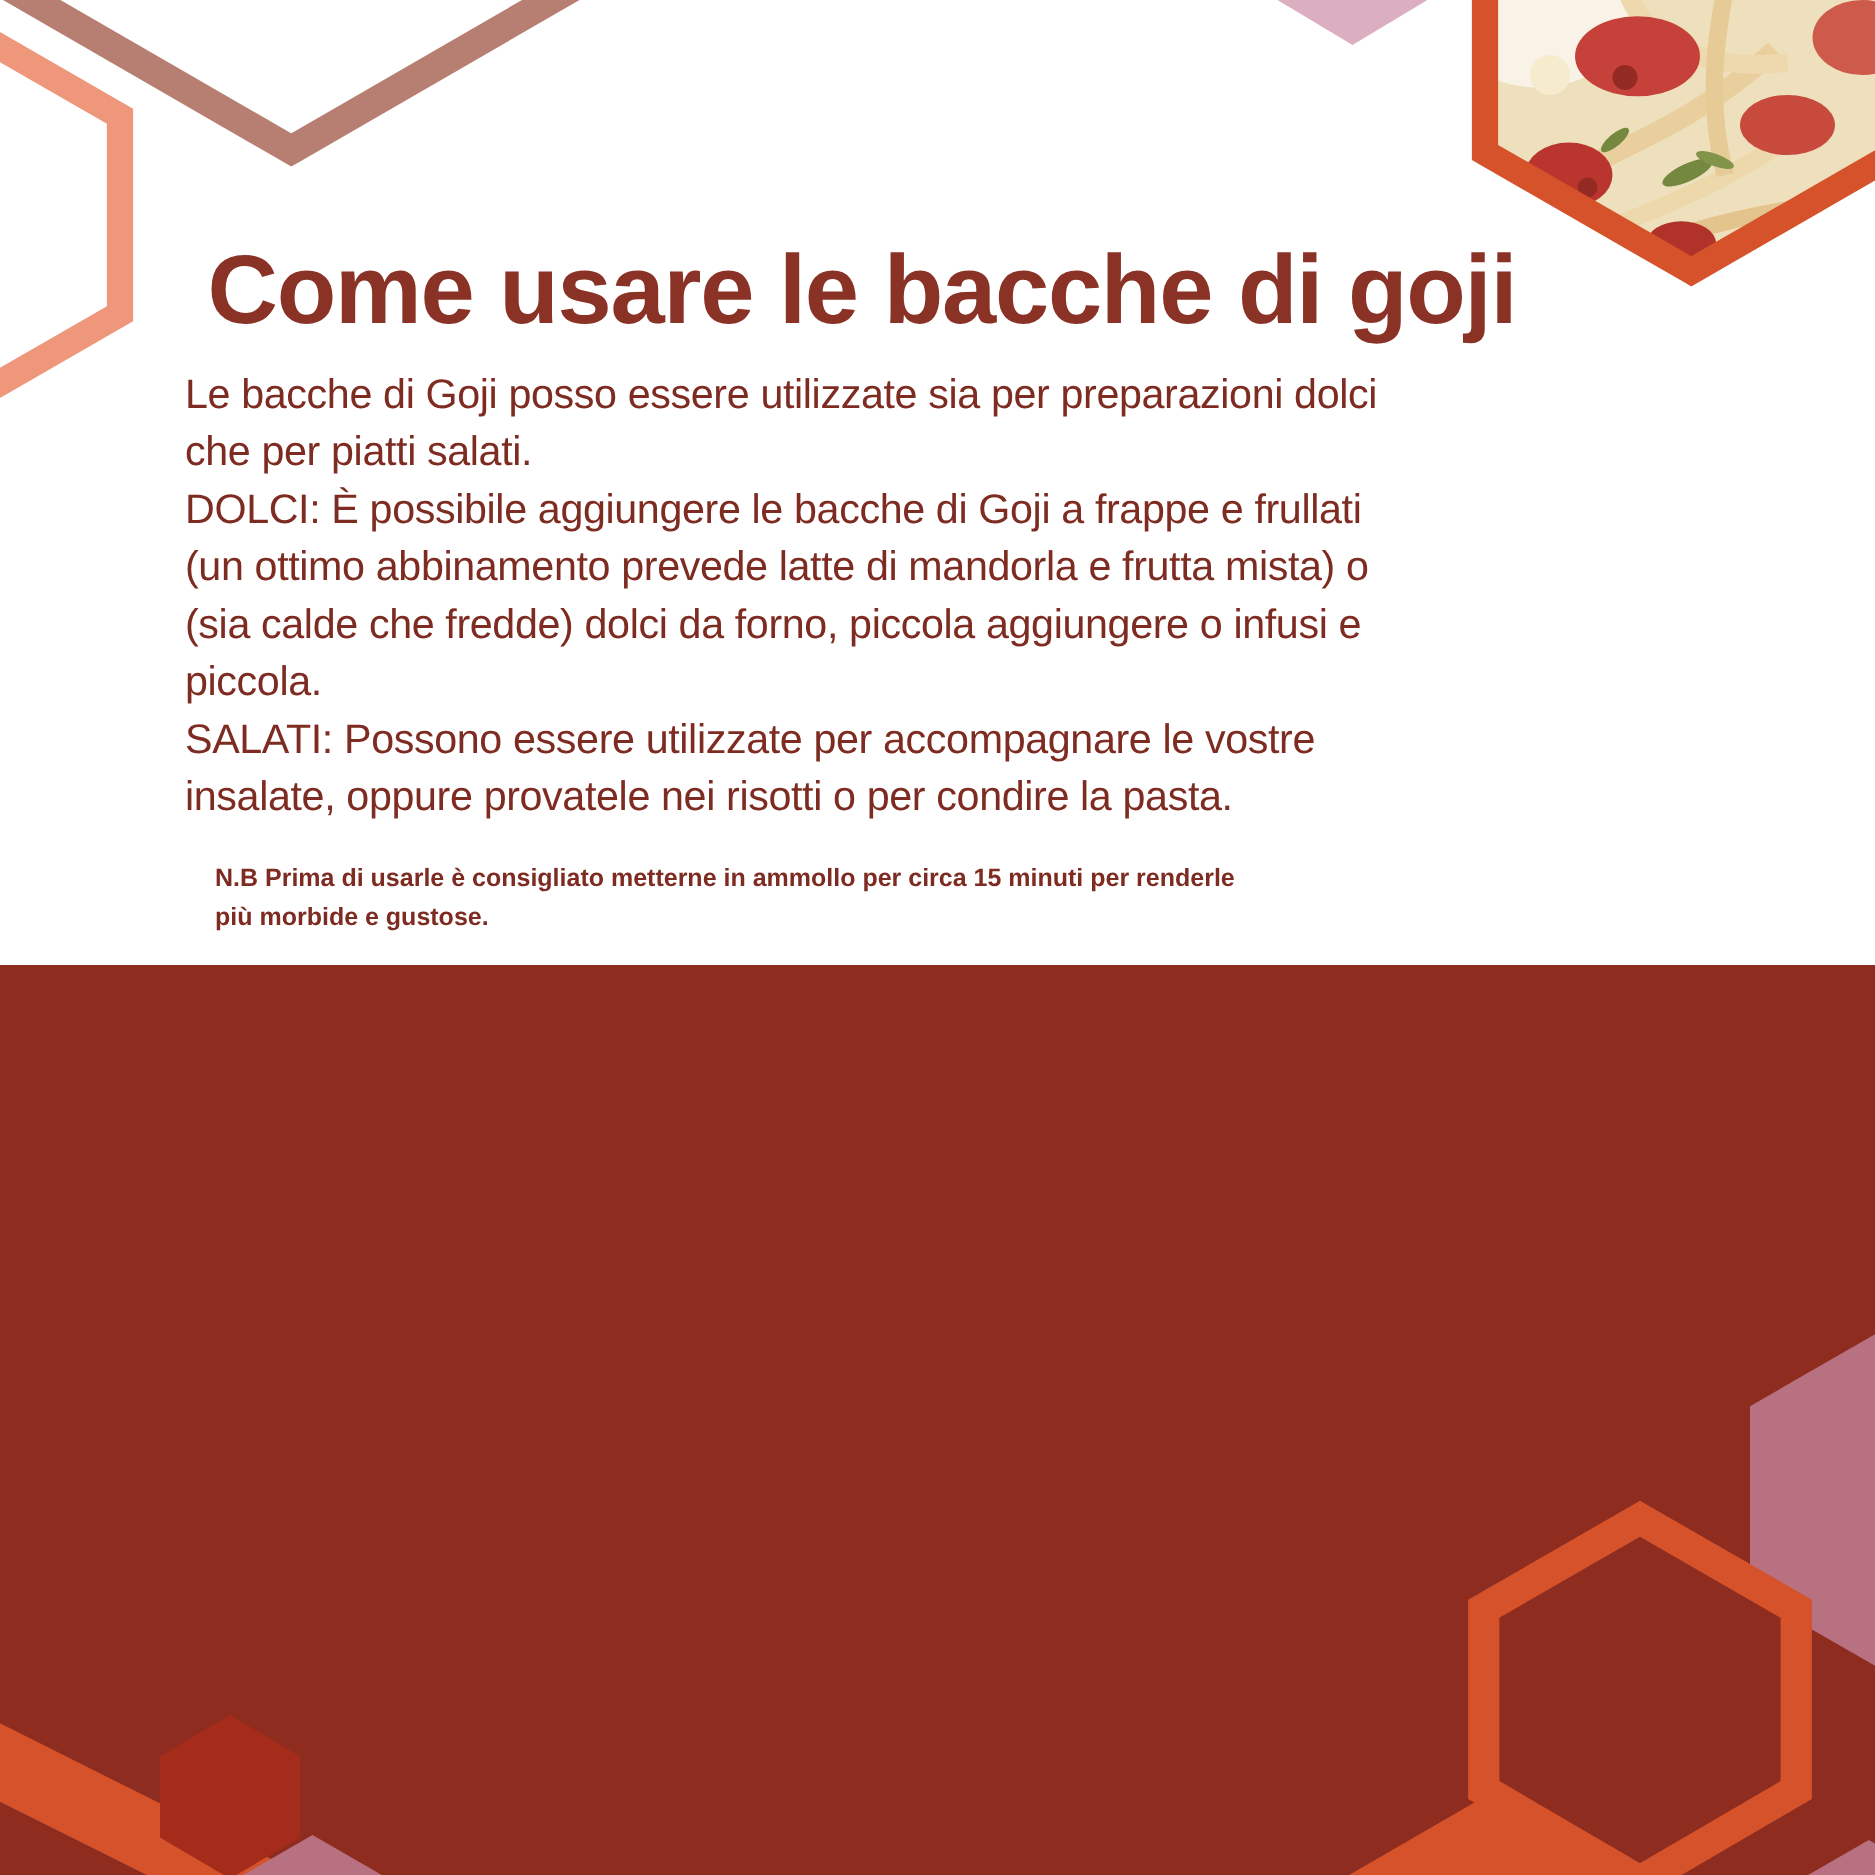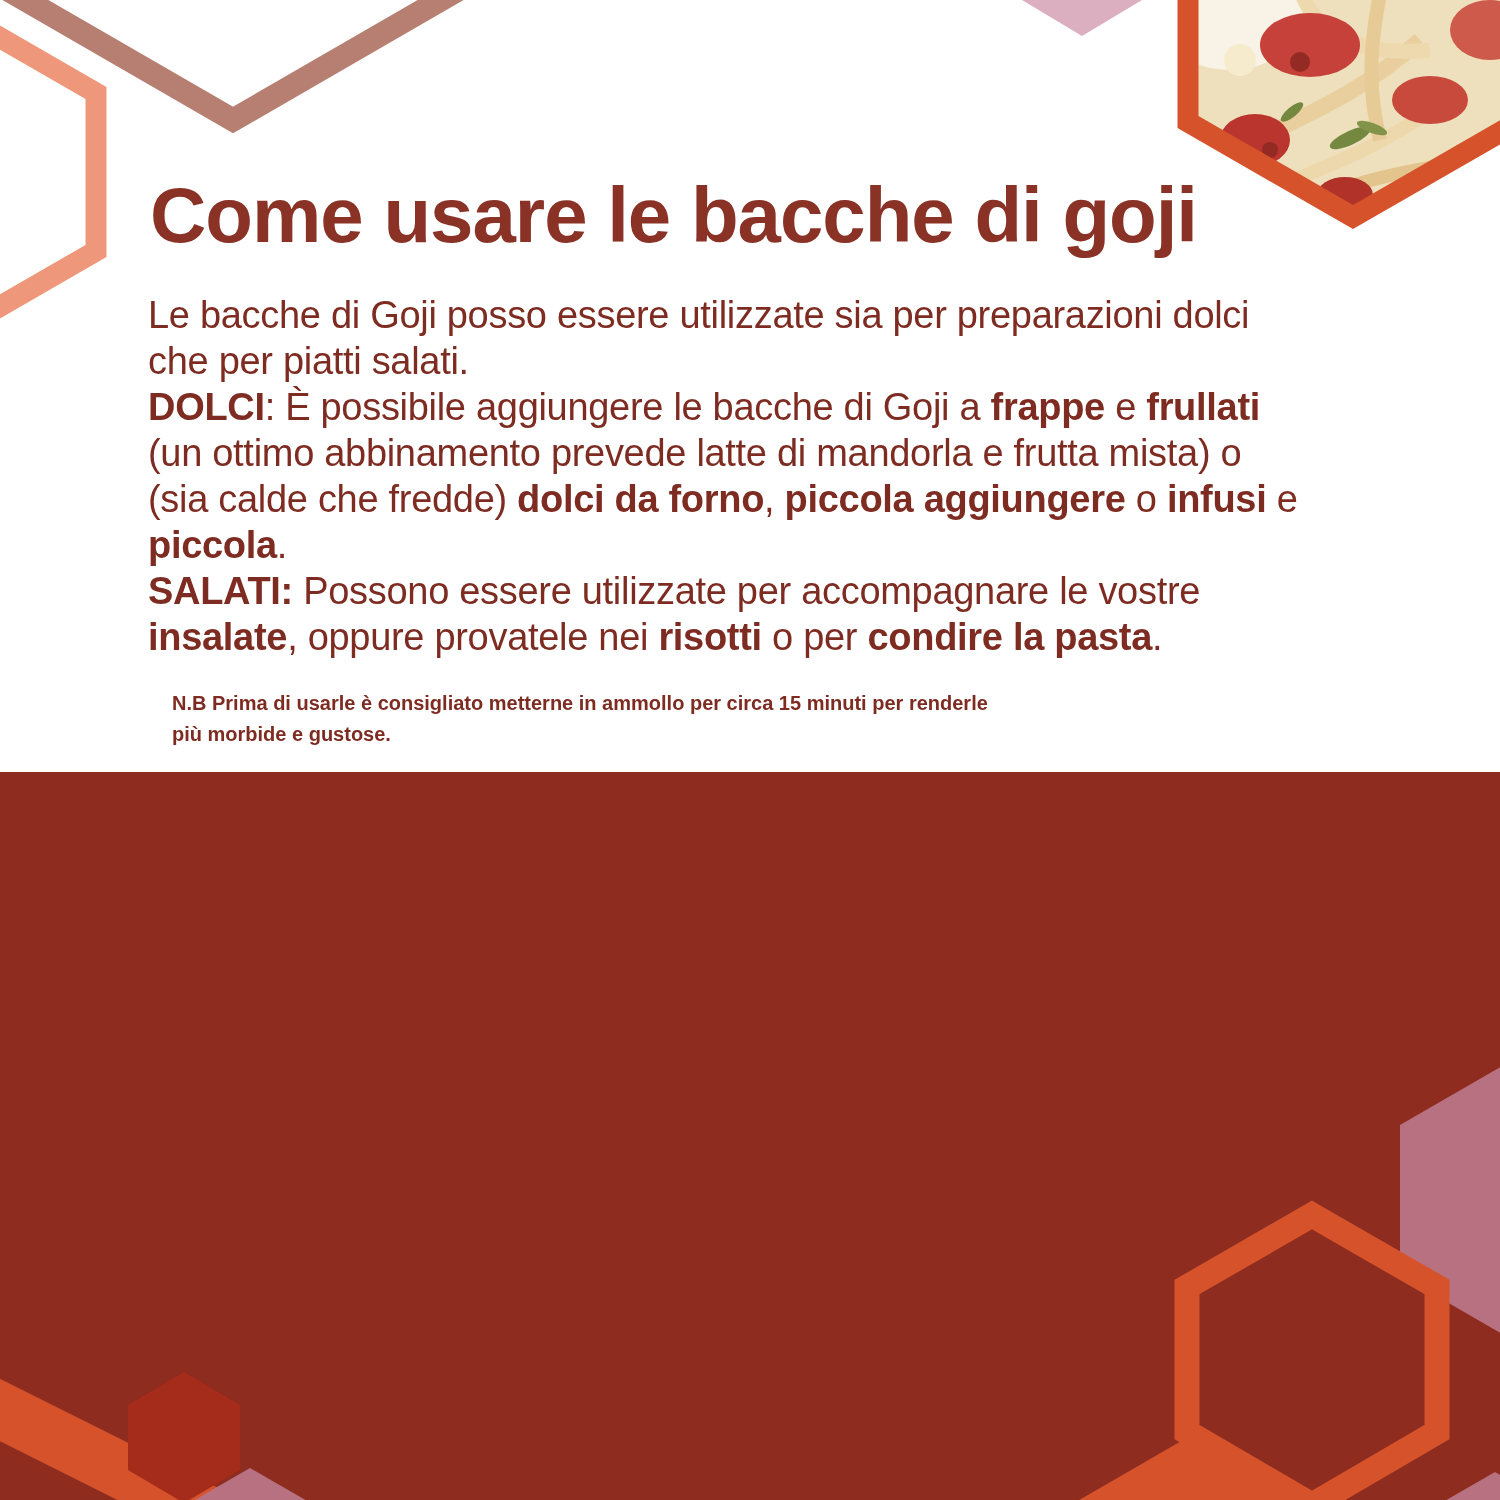--- a/index.html
+++ b/index.html
@@ -11,25 +11,25 @@
   .section-bottom{position:absolute;left:0;top:772px;width:1500px;height:728px;background:var(--background-bottom,#8d2c1f);}
   svg.decor{position:absolute;display:block;}
   .stroke-dusty{stroke:var(--dusty-rose-outline,#b77f72);fill:none;}
   .stroke-salmon{stroke:var(--salmon-outline,#ef977a);fill:none;}
   .stroke-orange{stroke:var(--accent-orange,#d5522b);fill:none;}
   .fill-pink{fill:var(--light-pink,#dcafc0);}
   .fill-mauve{fill:var(--mauve-fill,#b87181);}
   .fill-red{fill:var(--red-fill,#a52c1b);}
   .fill-orange{fill:var(--accent-orange,#d5522b);}
 
-  .it-title{position:absolute;left:150px;top:170px;margin:0;font-size:78px;font-weight:800;
+  .it-title{position:absolute;left:150px;top:170px;margin:16px;font-size:78px;font-weight:800;
     letter-spacing:-1px;color:var(--italian-title,#8a3226);white-space:nowrap;}
-  .it-body{position:absolute;left:148px;top:292px;font-size:38px;line-height:46px;
+  .it-body{position:absolute;left:148px;top:292px;font-size:33px;line-height:46px;
     letter-spacing:-0.3px;color:var(--italian-body,#7e2c22);white-space:nowrap;}
-  .it-body .b{font-weight:700;}
+  .it-body .b{font-weight:400;}
   .it-note{position:absolute;left:172px;top:688px;font-size:20px;line-height:31px;font-weight:700;
     color:var(--italian-body,#7e2c22);white-space:nowrap;}
 </style>
 </head>
 <body>
 
 <div class="page">
 
   <div class="section-top">
 

